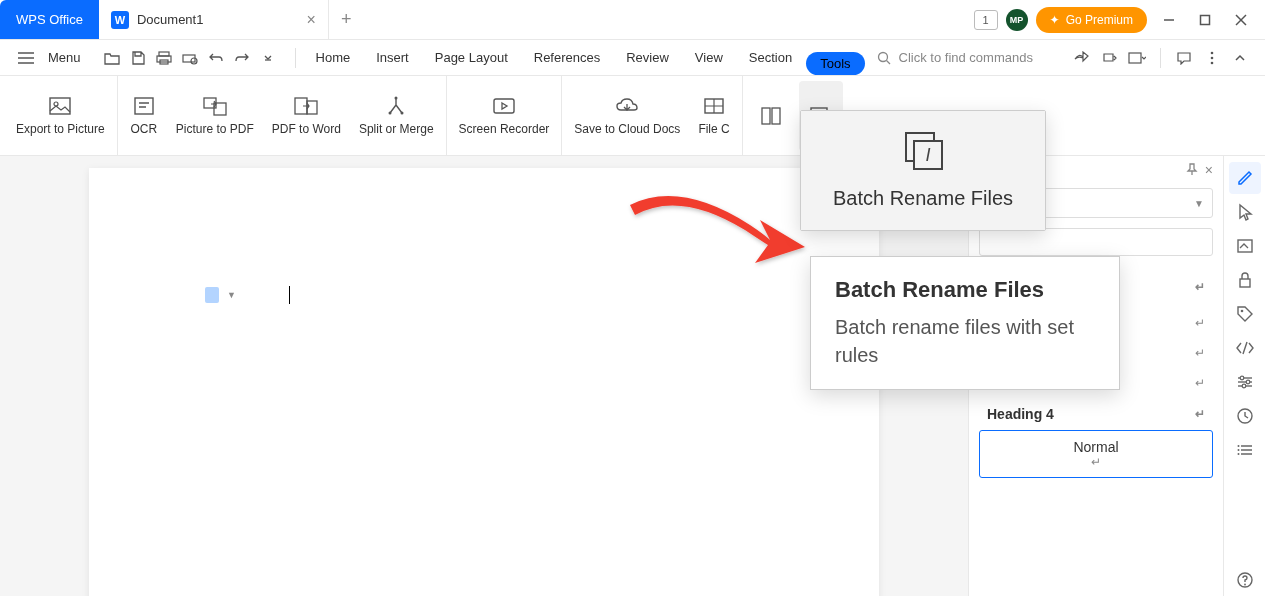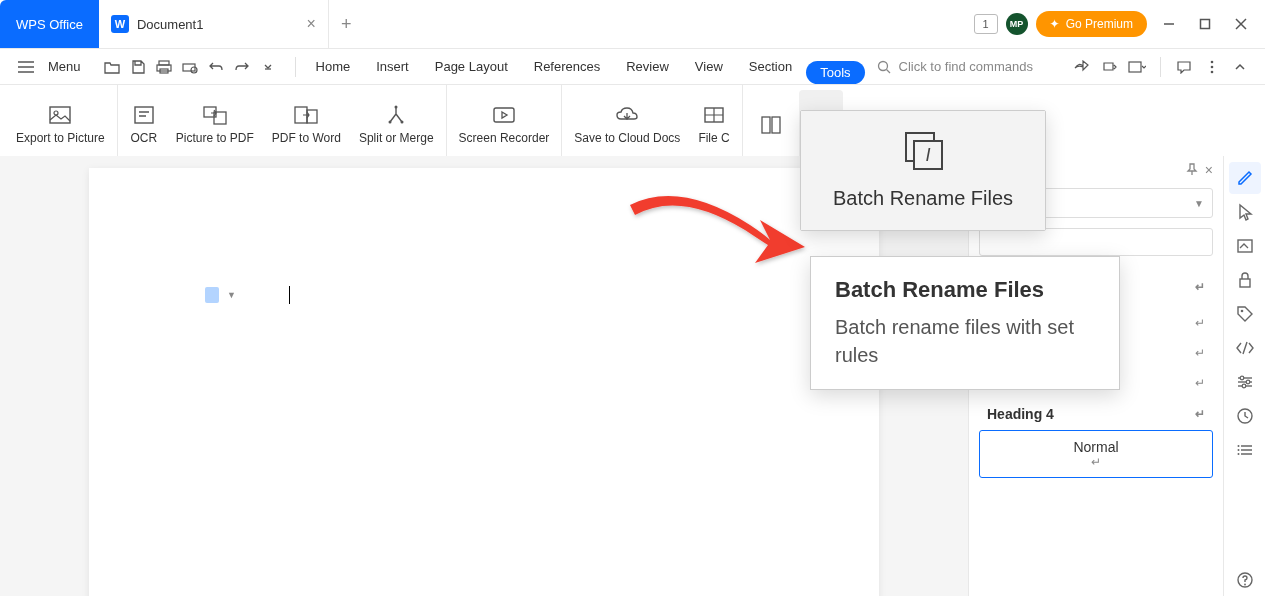--- a/index.html
+++ b/index.html
@@ -1,37 +1,37 @@
 <!DOCTYPE html>
 <html><head>
 <meta charset="utf-8">
 <style>
 * { margin: 0; padding: 0; box-sizing: border-box; font-family: -apple-system, BlinkMacSystemFont, "Segoe UI", Arial, sans-serif; }
 body { width: 1265px; height: 596px; background: #fff; overflow: hidden; position: relative; }
 
-.titlebar { height: 49px; display: flex; align-items: stretch; border-bottom: 1px solid #e8e8e8; background: #fff; }
+.titlebar { height: 40px; display: flex; align-items: stretch; border-bottom: 1px solid #e8e8e8; background: #fff; }
 .app-tab { background: #0a6cff; color: #fff; display: flex; align-items: center; padding: 0 16px; font-size: 13px; font-weight: 500; border-top-left-radius: 6px; }
 .doc-tab { display: flex; align-items: center; padding: 0 12px; gap: 8px; font-size: 13px; color: #333; border-right: 1px solid #e8e8e8; min-width: 230px; }
 .doc-tab .doc-icon { width: 18px; height: 18px; background: #0a6cff; border-radius: 3px; display: flex; align-items: center; justify-content: center; color: #fff; font-size: 11px; font-weight: bold; }
 .doc-tab .close { margin-left: auto; color: #888; font-size: 16px; cursor: pointer; }
 .new-tab { display: flex; align-items: center; padding: 0 12px; color: #888; font-size: 18px; cursor: pointer; }
 .titlebar-spacer { flex: 1; }
 .titlebar-right { display: flex; align-items: center; gap: 8px; padding: 0 10px; }
 .tb-badge { width: 24px; height: 20px; border: 1px solid #bbb; border-radius: 3px; display: flex; align-items: center; justify-content: center; font-size: 11px; color: #555; }
 .avatar { width: 22px; height: 22px; border-radius: 50%; background: #14532d; color: #fff; display: flex; align-items: center; justify-content: center; font-size: 9px; font-weight: bold; }
 .premium-btn { background: #ff9500; color: #fff; border-radius: 14px; height: 26px; padding: 0 14px; display: flex; align-items: center; gap: 6px; font-size: 12px; cursor: pointer; }
 .win-btn { width: 28px; height: 28px; display: flex; align-items: center; justify-content: center; color: #555; cursor: pointer; }
 
 .menubar { height: 36px; display: flex; align-items: center; border-bottom: 1px solid #e8e8e8; padding: 0 8px; gap: 2px; }
 .menu-btn { display: flex; align-items: center; gap: 14px; padding: 4px 10px; font-size: 13px; color: #333; cursor: pointer; border-radius: 4px; }
 .qat { display: flex; align-items: center; gap: 4px; margin: 0 8px; }
 .qat-icon { width: 22px; height: 22px; display: flex; align-items: center; justify-content: center; color: #555; cursor: pointer; }
 .menu-divider { width: 1px; height: 20px; background: #e0e0e0; margin: 0 6px; }
 .menu-tab { padding: 6px 12px; font-size: 13px; color: #333; cursor: pointer; border-radius: 4px; }
-.menu-tab.active { background: #0a6cff; color: #ffffff; border-radius: 14px; padding: 4px 14px; margin-top: 12px; }
+.menu-tab.active { background: #0a6cff; color: #000000; border-radius: 14px; padding: 4px 14px; margin-top: 12px; }
 .search-box { flex: 1; display: flex; align-items: center; gap: 8px; padding: 0 10px; color: #888; font-size: 13px; }
 .menubar-right { display: flex; align-items: center; gap: 6px; padding-right: 6px; }
 
 .ribbon { height: 80px; display: flex; align-items: center; border-bottom: 1px solid #e8e8e8; padding: 0 4px; gap: 0; }
 .ribbon-group { display: flex; align-items: center; height: 100%; padding: 0 6px; gap: 6px; border-right: 1px solid #e8e8e8; }
 .ribbon-group.noborder { border-right: none; }
 .ribbon-btn { display: flex; flex-direction: column; align-items: center; justify-content: center; gap: 4px; padding: 4px 6px; font-size: 12px; color: #333; cursor: pointer; border-radius: 4px; min-width: 52px; text-align: center; line-height: 1.2; height: 70px; }
 .ribbon-btn.highlighted { background: #f0f0f0; }
 .ribbon-icon { width: 28px; height: 24px; display: flex; align-items: center; justify-content: center; color: #555; }
 .ribbon-small-col { display: flex; flex-direction: column; gap: 2px; justify-content: center; height: 100%; }

